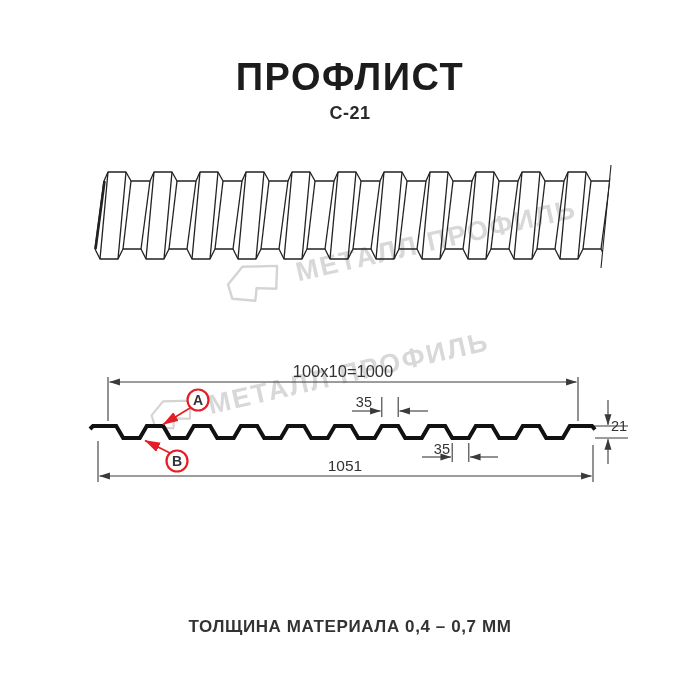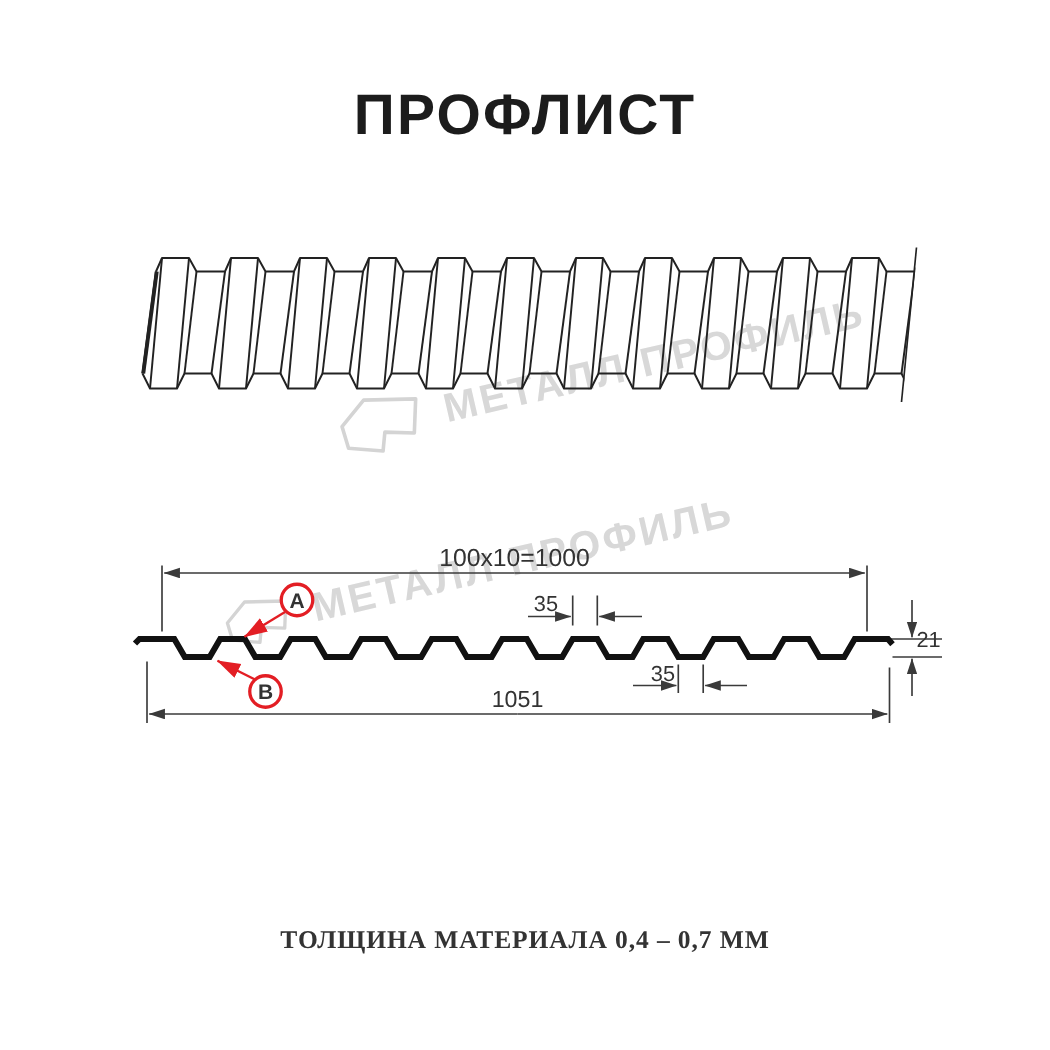--- a/index.html
+++ b/index.html
@@ -12,31 +12,32 @@
          font-size:18px;font-weight:700;letter-spacing:.5px;color:#2a2a2a;}
   
   .wm{position:absolute;display:flex;align-items:center;gap:14px;
       transform:rotate(-13deg);transform-origin:left center;z-index:1;
       color:#d8d8d8;font-weight:800;font-size:27px;letter-spacing:2px;white-space:nowrap;}
   .wm svg{flex:0 0 auto;}
   
   .layer{position:absolute;z-index:2;}
   
   .footer{position:absolute;top:617px;left:0;width:700px;text-align:center;
-          font-size:17px;font-weight:700;letter-spacing:.6px;color:#333;font-family:Liberation Serif, serif;}
+          font-size:17px;font-weight:700;letter-spacing:.6px;color:#333;}
   text{font-family:"Liberation Sans", sans-serif;fill:#333;}
   .dimline{stroke:#3a3a3a;stroke-width:1.1;fill:none;}
   .redln{stroke:#e31e24;stroke-width:1.6;fill:none;}
 </style>
 </head>
 <body>
 
 <div id="page">
 
   <div class="title">ПРОФЛИСТ</div>
+  <div class="subtitle">С-21</div>
 
   <div class="wm" style="left:226px;top:268px;">
     <svg width="58" height="42" viewBox="0 0 58 42">
       <path d="M3,17 L21,3 L55,10 L49,32 L30,27 L26,39 L4,32 Z" fill="none" stroke="#d4d4d4" stroke-width="2.4" stroke-linejoin="round"></path>
     </svg>
     <span>МЕТАЛЛ ПРОФИЛЬ</span>
   </div>
   <div class="wm" style="left:150px;top:402px;">
     <svg width="46" height="34" viewBox="0 0 58 42">
       <path d="M3,17 L21,3 L55,10 L49,32 L30,27 L26,39 L4,32 Z" fill="none" stroke="#d4d4d4" stroke-width="2.8" stroke-linejoin="round"></path>

